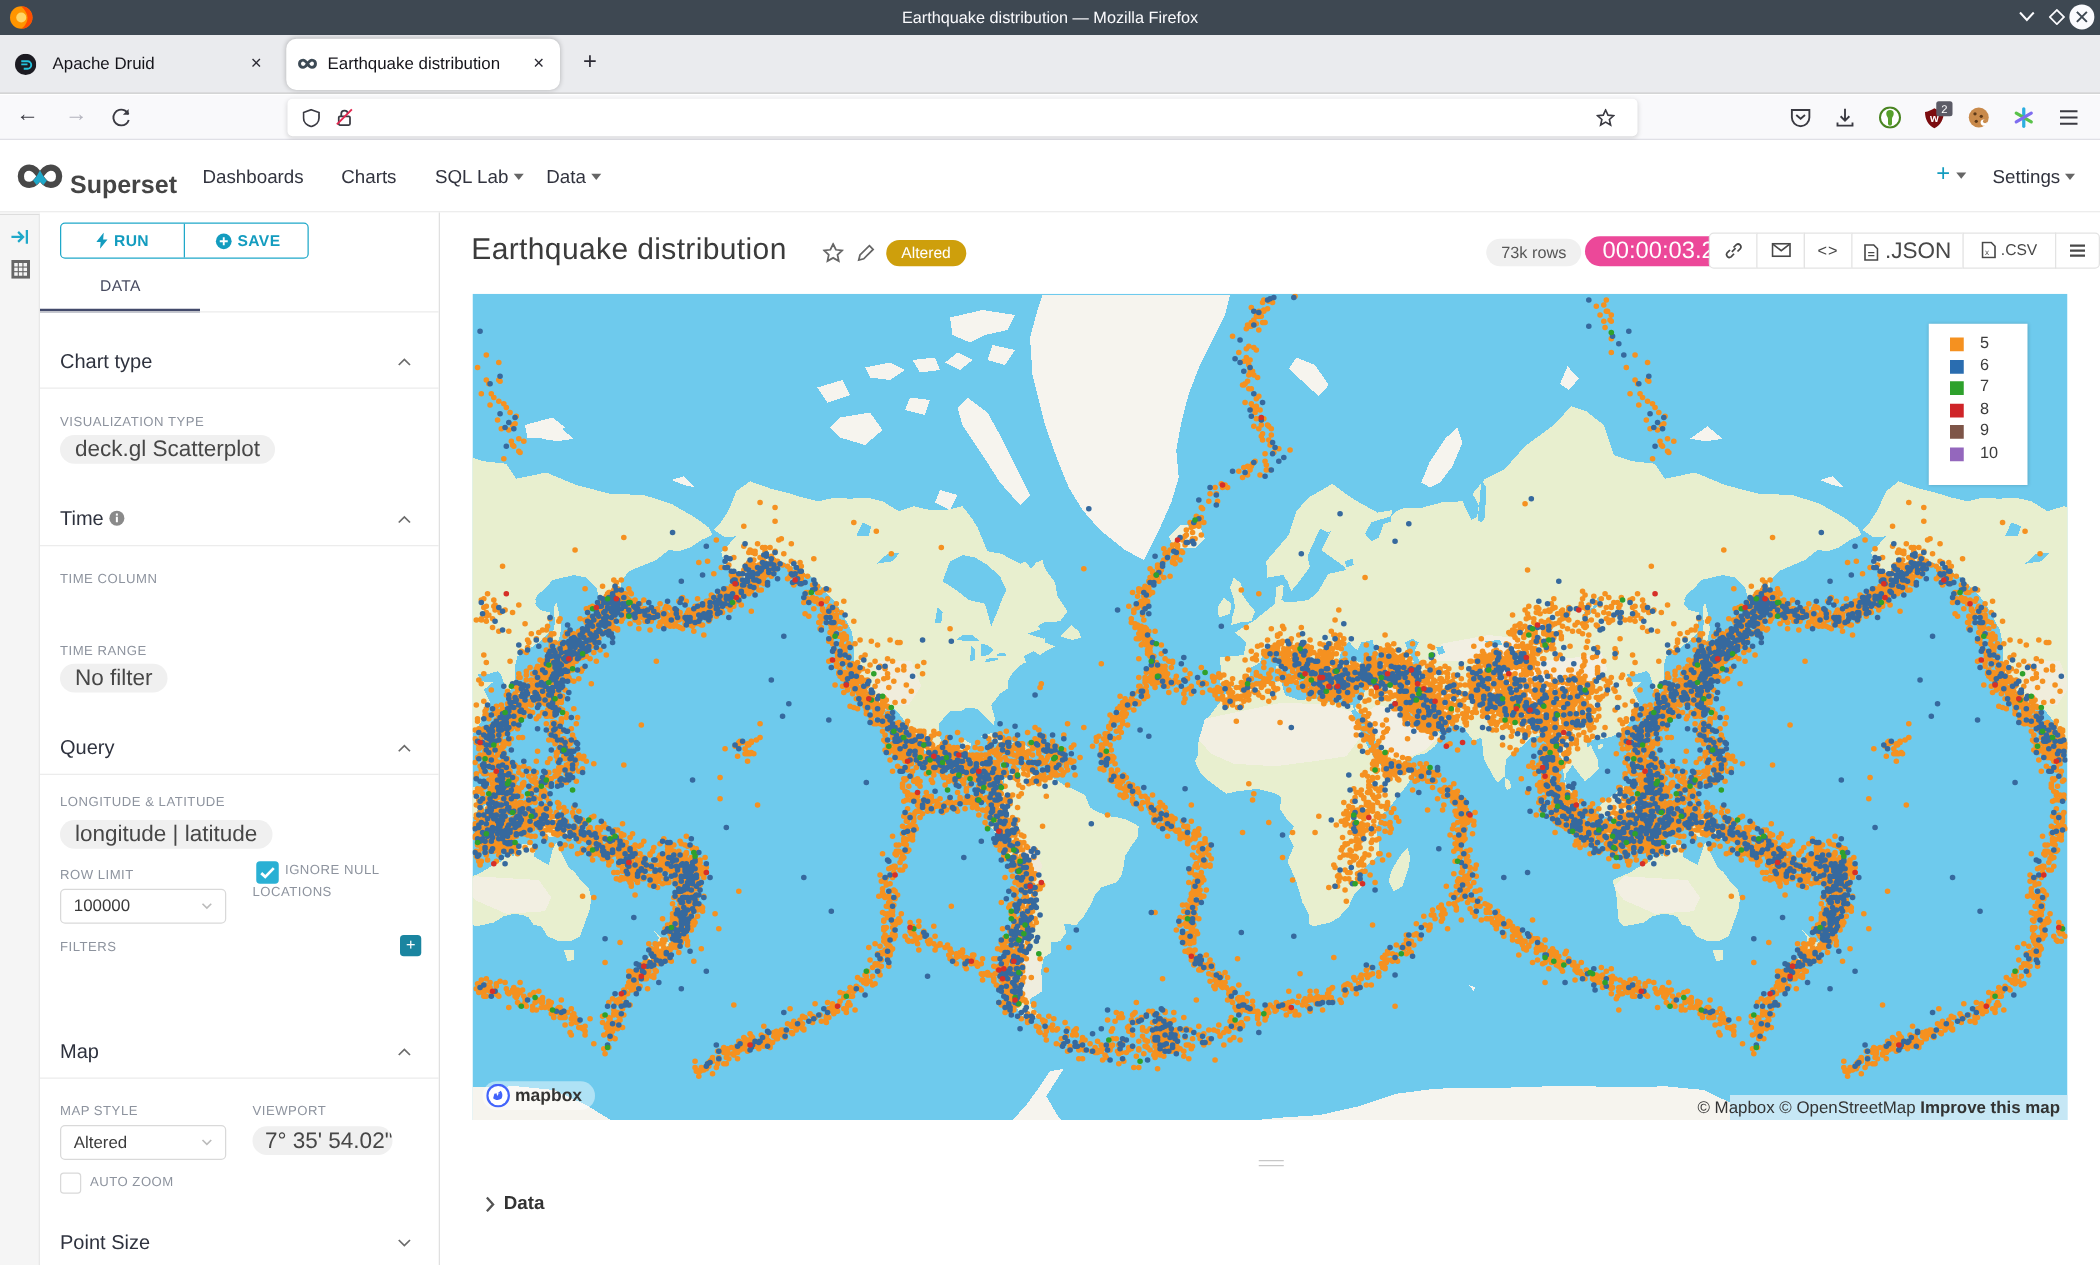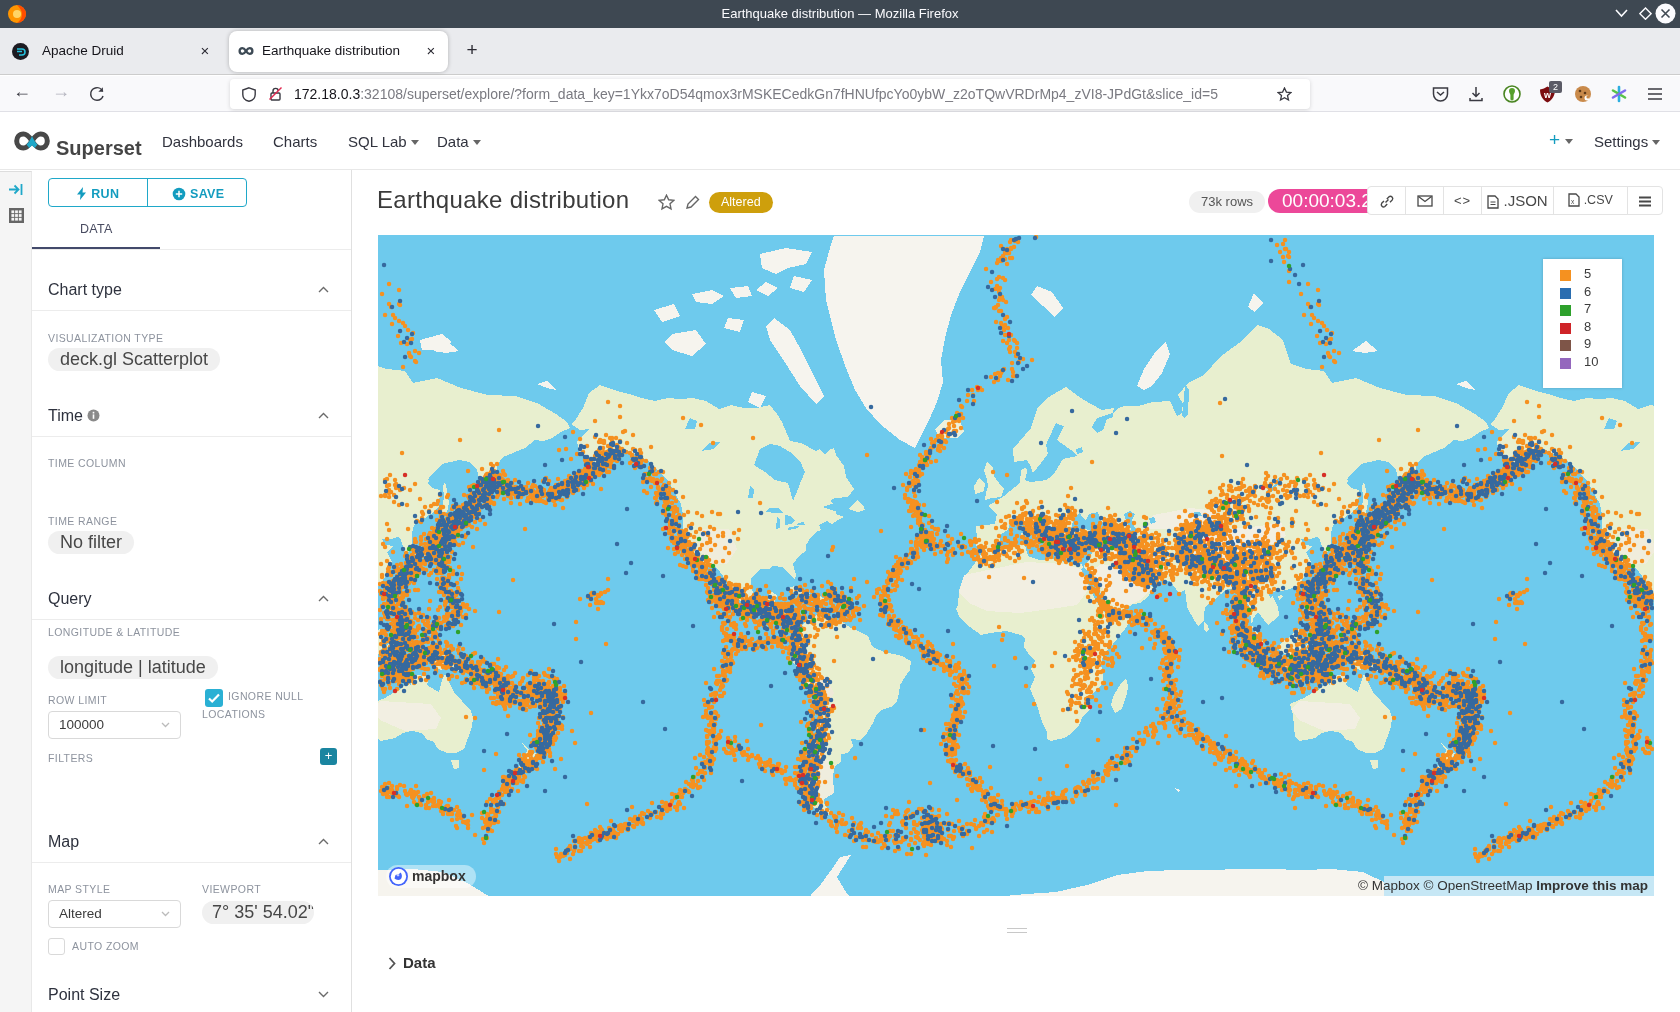--- a/index.html
+++ b/index.html
@@ -84,21 +84,20 @@
     </svg>
  <div id="urlbar">
    <svg class="abs" style="left:12px;top:8px" width="14" height="15" viewBox="0 0 14 15">
         <path d="M7 .8L13.2 3v4.4c0 3.3-2.6 6-6.2 6.9C3.4 13.4.8 10.7.8 7.4V3z" fill="none" stroke="#3a3a42" stroke-width="1.4"></path>
       </svg>
    <svg class="abs" style="left:38px;top:7px" width="16" height="16" viewBox="0 0 16 16">
         <rect x="3" y="7" width="9" height="7" rx="1" fill="none" stroke="#3a3a42" stroke-width="1.4"></rect>
         <path d="M5 7V5a2.6 2.6 0 015.2 0" fill="none" stroke="#3a3a42" stroke-width="1.4"></path>
         <path d="M1.5 13.5L13.5 1.5" stroke="#e22850" stroke-width="1.5"></path>
       </svg>
-   <span style="position:absolute;left:64px">172.18.0.3<span style="color:#7a7a81">:32108/superset/explore/?form_data_key=1Ykx7oD54qmox3rMSKECedkGn7fHNUfpcYo0ybW_z2oTQwVRDrMp4_zVI8-JPdGt&amp;slice_id=5</span></span>
    <svg class="abs" style="right:18px;top:8px" width="15" height="15" viewBox="0 0 15 15">
         <path d="M7.5 1l1.9 4.1 4.5.5-3.4 3 1 4.4-4-2.3-4 2.3 1-4.4-3.4-3 4.5-.5z" fill="none" stroke="#3a3a42" stroke-width="1.3"></path>
       </svg>
  </div>
  <svg class="abs" style="left:1432px;top:10px" width="17" height="16" viewBox="0 0 17 16">
       <path d="M1.5 2h14v6a7 7 0 01-14 0z" fill="none" stroke="#3a3a42" stroke-width="1.5"></path>
       <path d="M5 6l3.5 3L12 6" fill="none" stroke="#3a3a42" stroke-width="1.5"></path>
     </svg>
  <svg class="abs" style="left:1468px;top:10px" width="16" height="16" viewBox="0 0 16 16">
       <path d="M8 1v9M4.5 7L8 10.5 11.5 7" stroke="#3a3a42" stroke-width="1.5" fill="none"></path>
@@ -198,21 +197,21 @@
  <div class="hr" style="top:266px"></div>
  <div class="lbl" style="top:287px">TIME COLUMN</div>
  <div class="lbl" style="top:345px">TIME RANGE</div>
  <div class="pill" style="left:16px;top:361px">No filter</div>
 
  <div class="sechead" style="top:420px">Query</div>
     <svg class="caret" style="top:425px" width="11" height="7" viewBox="0 0 11 7">
       <path d="M1 6l4.5-4.5L10 6" stroke="#6b6b6b" stroke-width="1.4" fill="none"></path>
     </svg>
  <div class="hr" style="top:449px"></div>
- <div class="lbl" style="top:456px">LONGITUDE &amp; LATITUDE</div>
+ <div class="lbl" style="top:466px">LONGITUDE &amp; LATITUDE</div>
  <div class="pill" style="left:16px;top:486px">longitude | latitude</div>
  <div class="lbl" style="top:524px">ROW LIMIT</div>
  <div class="selbox" style="top:541px;width:133px"><span style="margin-left:10px">100000</span><svg style="position:absolute;right:10px;top:10px" width="9" height="6" viewBox="0 0 9 6">
         <path d="M1 1l3.5 3.5L8 1" stroke="#bbb" stroke-width="1.3" fill="none"></path>
       </svg></div>
  <div class="abs" style="left:173px;top:519px;width:18px;height:18px;background:#2ab0d4;border-radius:3px"><svg width="18" height="18" viewBox="0 0 18 18">
         <path d="M4 9.5l3.2 3L14 5.5" stroke="#fff" stroke-width="2.2" fill="none"></path>
       </svg></div>
  <div class="abs" style="left:196px;top:520px;font-size:10.5px;color:#8d939e;letter-spacing:.4px;width:110px">IGNORE NULL</div>
  <div class="abs" style="left:170px;top:538px;font-size:10.5px;color:#8d939e;letter-spacing:.4px">LOCATIONS</div>
@@ -248,21 +247,21 @@
     </svg>
  <div class="abs" style="left:357px;top:22px;height:21px;background:#ce9f0c;border-radius:11px;color:#fff;font-size:12.5px;line-height:21px;padding:0 12px">Altered</div>
  <div class="abs" style="left:837px;top:21px;height:22px;background:#f0f0f0;border-radius:11px;color:#565656;font-size:13px;line-height:22px;padding:0 12px">73k rows</div>
  <div class="abs" style="left:916px;top:19px;height:24px;background:#ec4899;border-radius:12px;color:#fff;font-size:19px;line-height:24px;padding:0 14px">00:00:03.21</div>
  <div class="abs" style="left:1015px;top:16px">
    <div class="hbtn" style="width:39px;border-radius:4px 0 0 4px;line-height:27px"><svg width="16" height="15" viewBox="0 0 16 15" style="vertical-align:-3px">
           <path d="M6.5 8.5l3-3M5 7l-2.3 2.3a2.3 2.3 0 003.2 3.2L8.2 10M7.8 5l2.3-2.3a2.3 2.3 0 013.2 3.2L11 8.2" stroke="#484848" stroke-width="1.4" fill="none"></path>
         </svg></div><div class="hbtn" style="width:39px;margin-left:-1px;line-height:27px"><svg width="16" height="12" viewBox="0 0 16 12" style="vertical-align:-1px">
           <rect x="1" y="1" width="14" height="10" fill="none" stroke="#484848" stroke-width="1.3"></rect>
           <path d="M1.5 1.5L8 6.5l6.5-5" fill="none" stroke="#484848" stroke-width="1.3"></path>
-        </svg></div><div class="hbtn" style="width:39px;margin-left:-1px;font-size:13px;line-height:27px;letter-spacing:1px">&lt;&gt;</div><div class="hbtn" style="width:73px;margin-left:-1px;font-size:15px;line-height:27px"><svg width="12" height="14" viewBox="0 0 12 14" style="vertical-align:-3px">
+        </svg></div><div class="hbtn" style="width:39px;margin-left:-1px;font-size:13px;line-height:27px;letter-spacing:1px">&lt;&gt;</div><div class="hbtn" style="width:90px;margin-left:-1px;font-size:18px;line-height:27px"><svg width="12" height="14" viewBox="0 0 12 14" style="vertical-align:-3px">
           <path d="M1 1h7l3 3v9H1z" fill="none" stroke="#484848" stroke-width="1.3"></path>
           <path d="M3.5 7h5M3.5 9.5h5" stroke="#484848" stroke-width="1"></path>
         </svg> .JSON</div><div class="hbtn" style="width:75px;margin-left:-1px;font-size:12.5px;line-height:27px"><svg width="12" height="14" viewBox="0 0 12 14" style="vertical-align:-3px">
           <path d="M1 1h7l3 3v9H1z" fill="none" stroke="#484848" stroke-width="1.3"></path>
           <text x="3" y="11" font-size="6.5" fill="#484848">x</text>
         </svg> .CSV</div><div class="hbtn" style="width:36px;margin-left:-1px;border-radius:0 4px 4px 0;line-height:27px"><svg width="14" height="11" viewBox="0 0 14 11" style="vertical-align:-1px">
           <path d="M1 1.5h12M1 5.5h12M1 9.5h12" stroke="#484848" stroke-width="1.8"></path>
         </svg></div>
  </div>
 </div>

